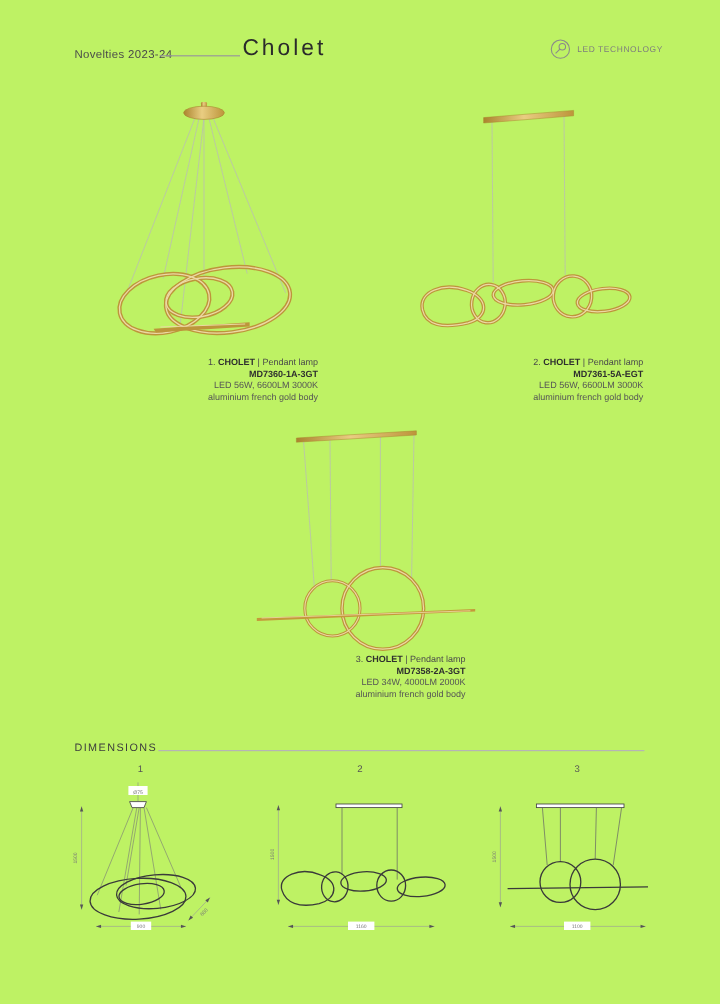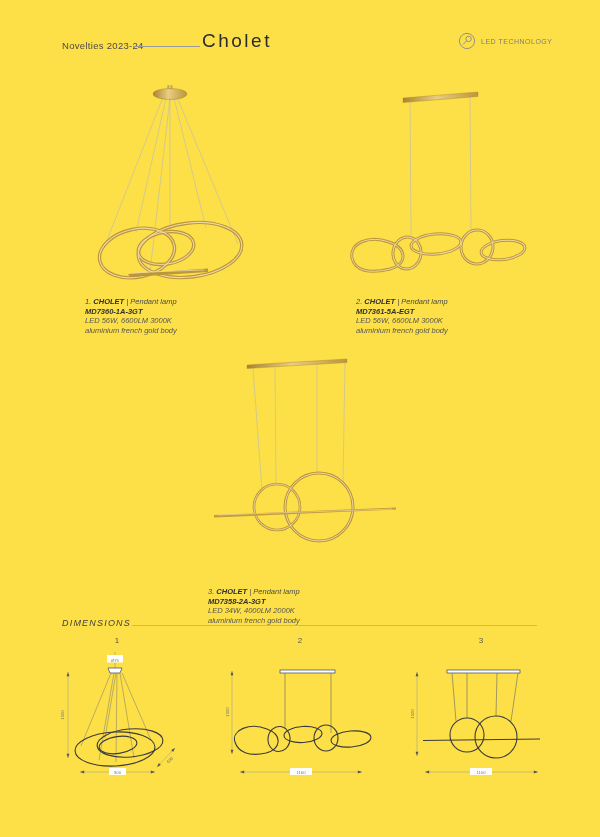--- a/index.html
+++ b/index.html
@@ -1,31 +1,31 @@
 <!DOCTYPE html>
 <html><head>
 <meta charset="utf-8">
 <style>
   html,body{margin:0;padding:0;background:#e8e8e8;}
-  #page{position:relative;width:600px;height:837px;background:#fde047;margin:0 auto;
+  #page{position:relative;width:600px;height:837px;background:#bef264;margin:0 auto;
         font-family:"Liberation Sans",sans-serif;overflow:hidden;}
   .abs{position:absolute;}
   
   .novelties{left:62px;top:40px;font-size:9.5px;color:#4a4a4a;letter-spacing:.3px;}
   .hline{left:133px;top:46px;width:67px;height:0;border-top:1px solid #9a9a9a;}
   .title{left:202px;top:30px;font-size:19px;font-weight:300;color:#2b2b2b;letter-spacing:2.5px;}
   .badge{left:458px;top:32px;display:flex;align-items:center;gap:5px;}
   .badge-label{font-size:7px;color:#7d7d7d;letter-spacing:.5px;}
   
-  .ptext{width:180px;text-align:left;font-size:7.5px;color:#555;line-height:9.5px;font-style:italic;}
+  .ptext{width:180px;text-align:right;font-size:7.5px;color:#555;line-height:9.5px;}
   .ptext .l1{color:#4a4a4a;}
   .ptext .pname{font-weight:bold;color:#2f2f2f;}
   .ptext .pcode{font-weight:bold;color:#2f2f2f;}
   
-  .dimlabel{left:62px;top:618px;font-size:9px;color:#3d3d3d;letter-spacing:1.2px;font-style:italic;}
+  .dimlabel{left:62px;top:618px;font-size:9px;color:#3d3d3d;letter-spacing:1.2px;}
   .dimline{left:132px;top:625px;width:405px;height:0;border-top:1px solid #b5b5b5;}
   .dnum{width:20px;text-align:center;font-size:8px;color:#555;}
   svg{display:block;}
   text{font-family:"Liberation Sans",sans-serif;}
 </style>
 </head>
 <body>
 
 <div id="page">
 
@@ -146,21 +146,21 @@
   <div class="abs ptext" style="left:356px;top:297px;">
     <div class="l1"><span>2.</span>
       <span class="pname">CHOLET</span>
       <span>|</span>
       <span>Pendant lamp</span></div>
     <div class="pcode">MD7361-5A-EGT</div>
     <div>LED 56W, 6600LM 3000K</div>
     <div>aluminium french gold body</div>
   </div>
 
-  <div class="abs ptext" style="left:208px;top:587px;">
+  <div class="abs ptext" style="left:208px;top:545px;">
     <div class="l1"><span>3.</span>
       <span class="pname">CHOLET</span>
       <span>|</span>
       <span>Pendant lamp</span></div>
     <div class="pcode">MD7358-2A-3GT</div>
     <div>LED 34W, 4000LM 2000K</div>
     <div>aluminium french gold body</div>
   </div>
 
   <div class="abs dimlabel">DIMENSIONS</div>

